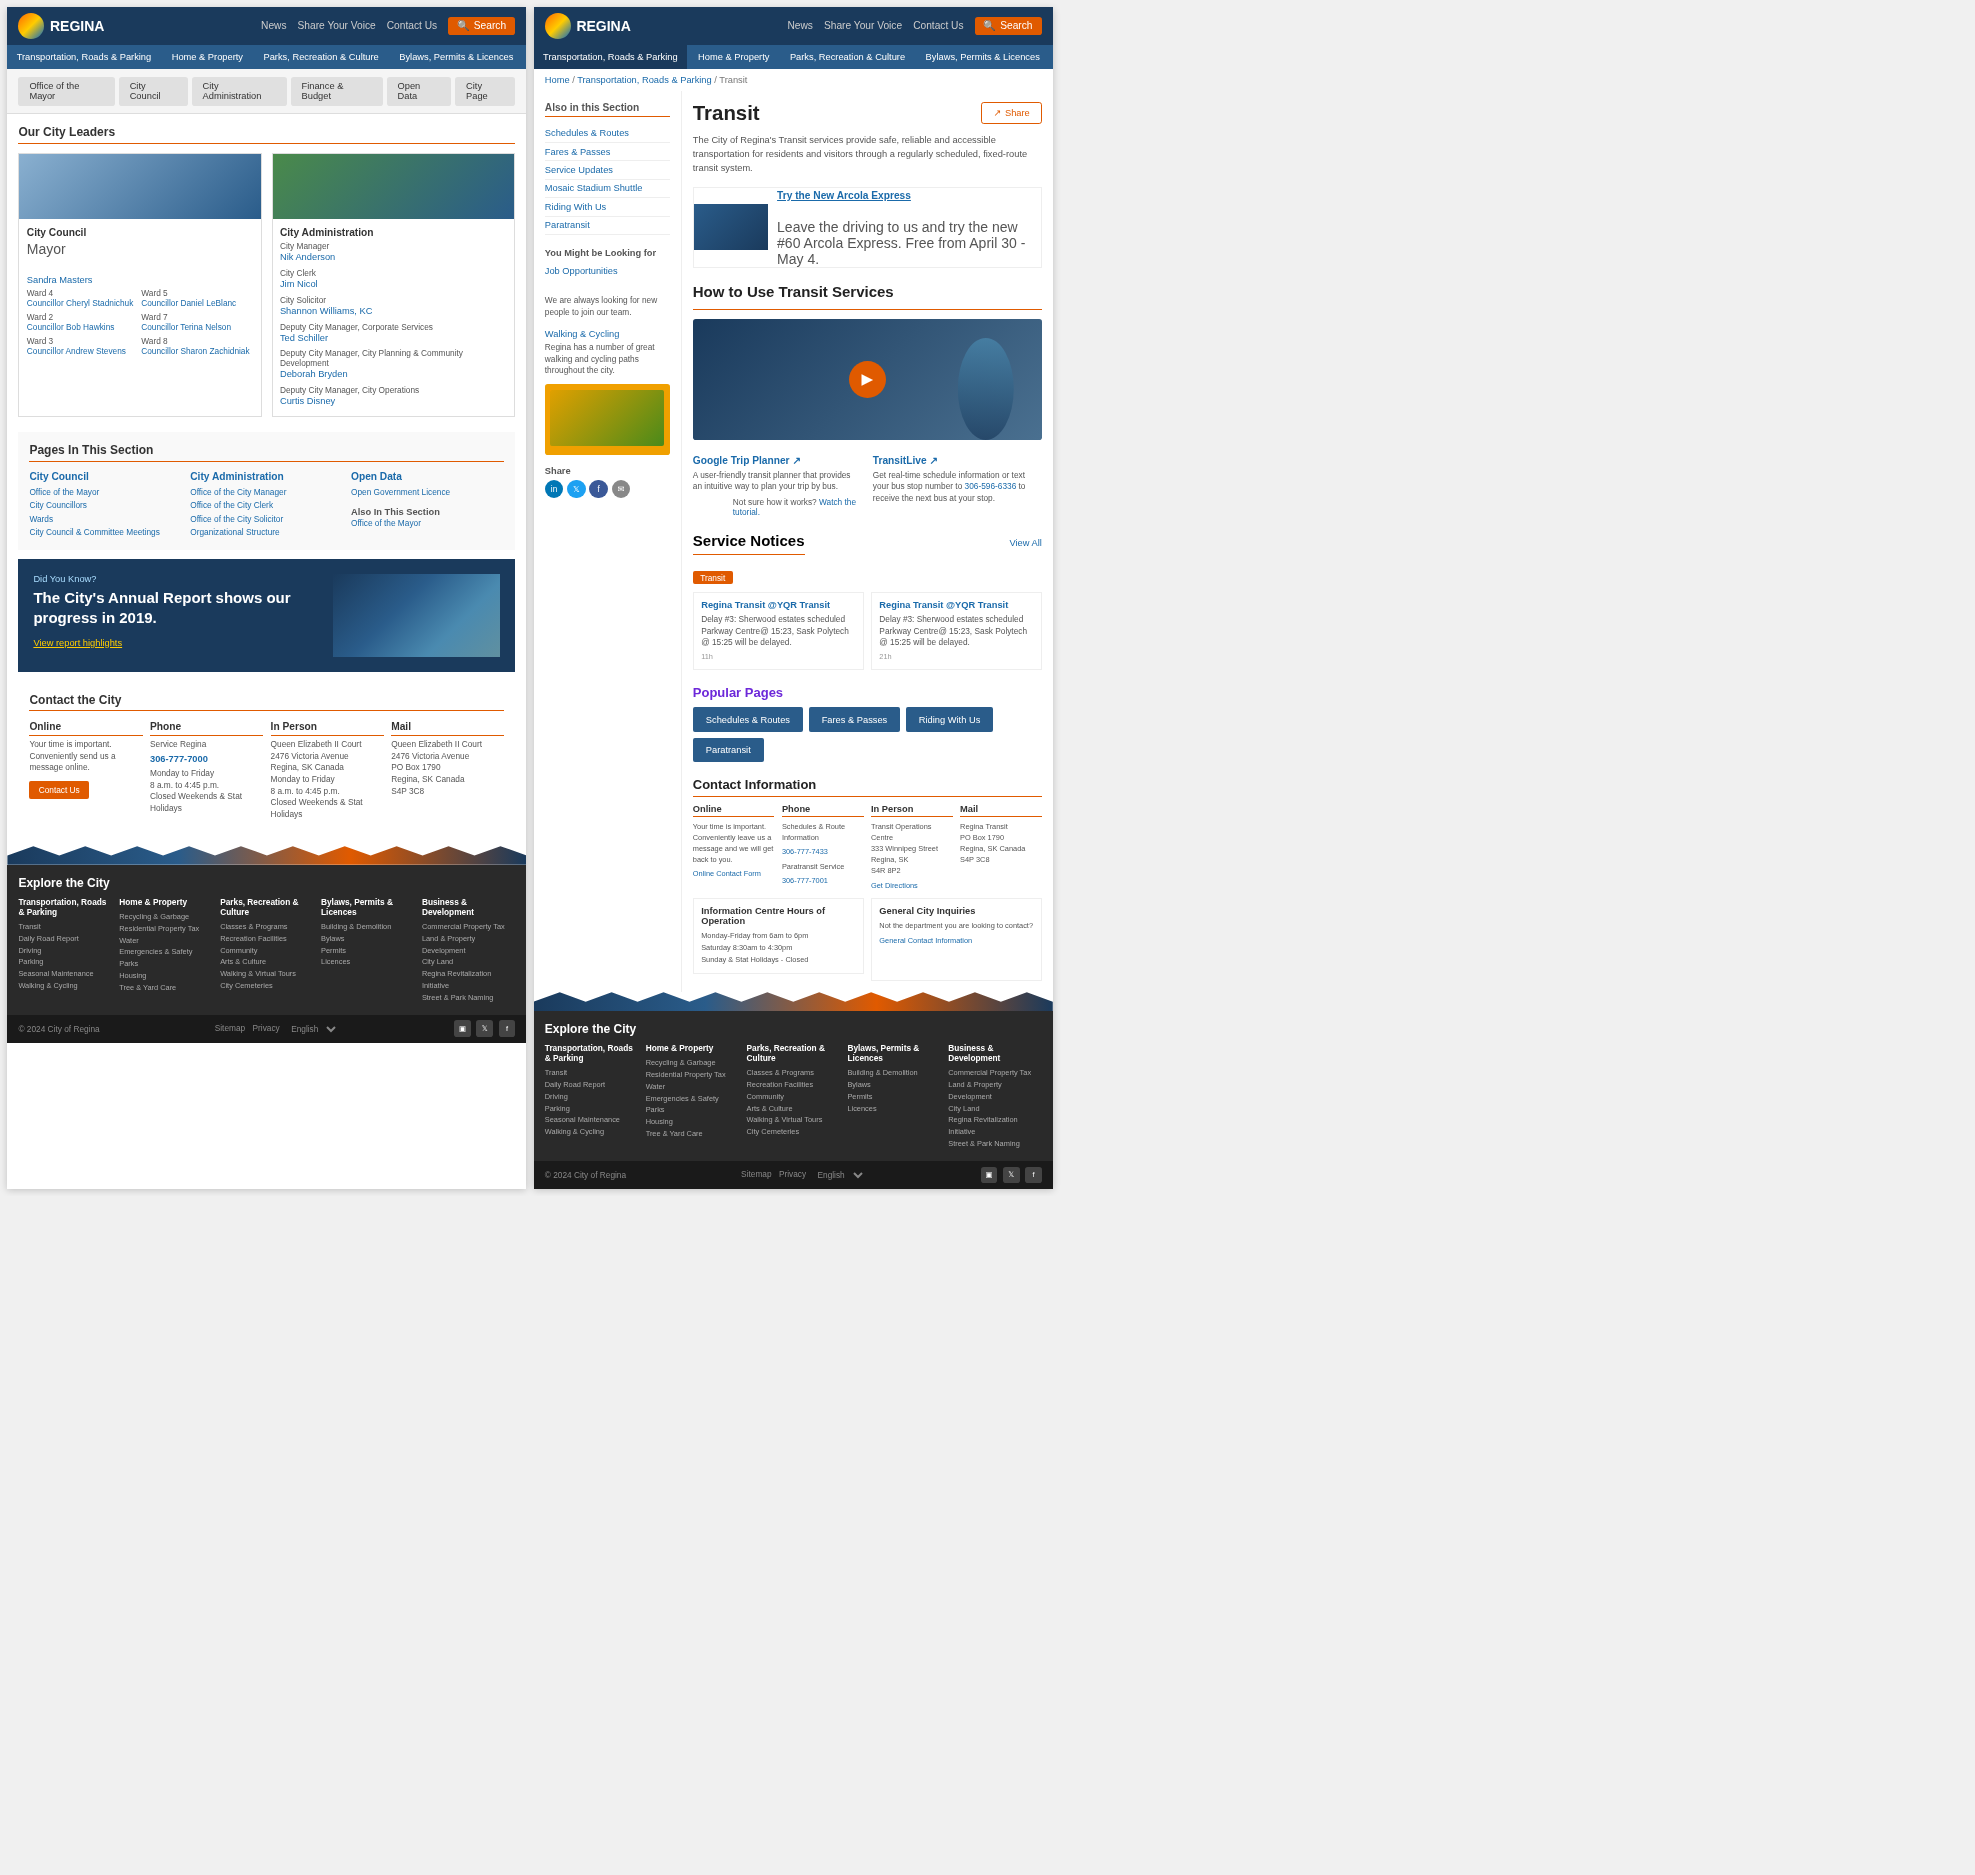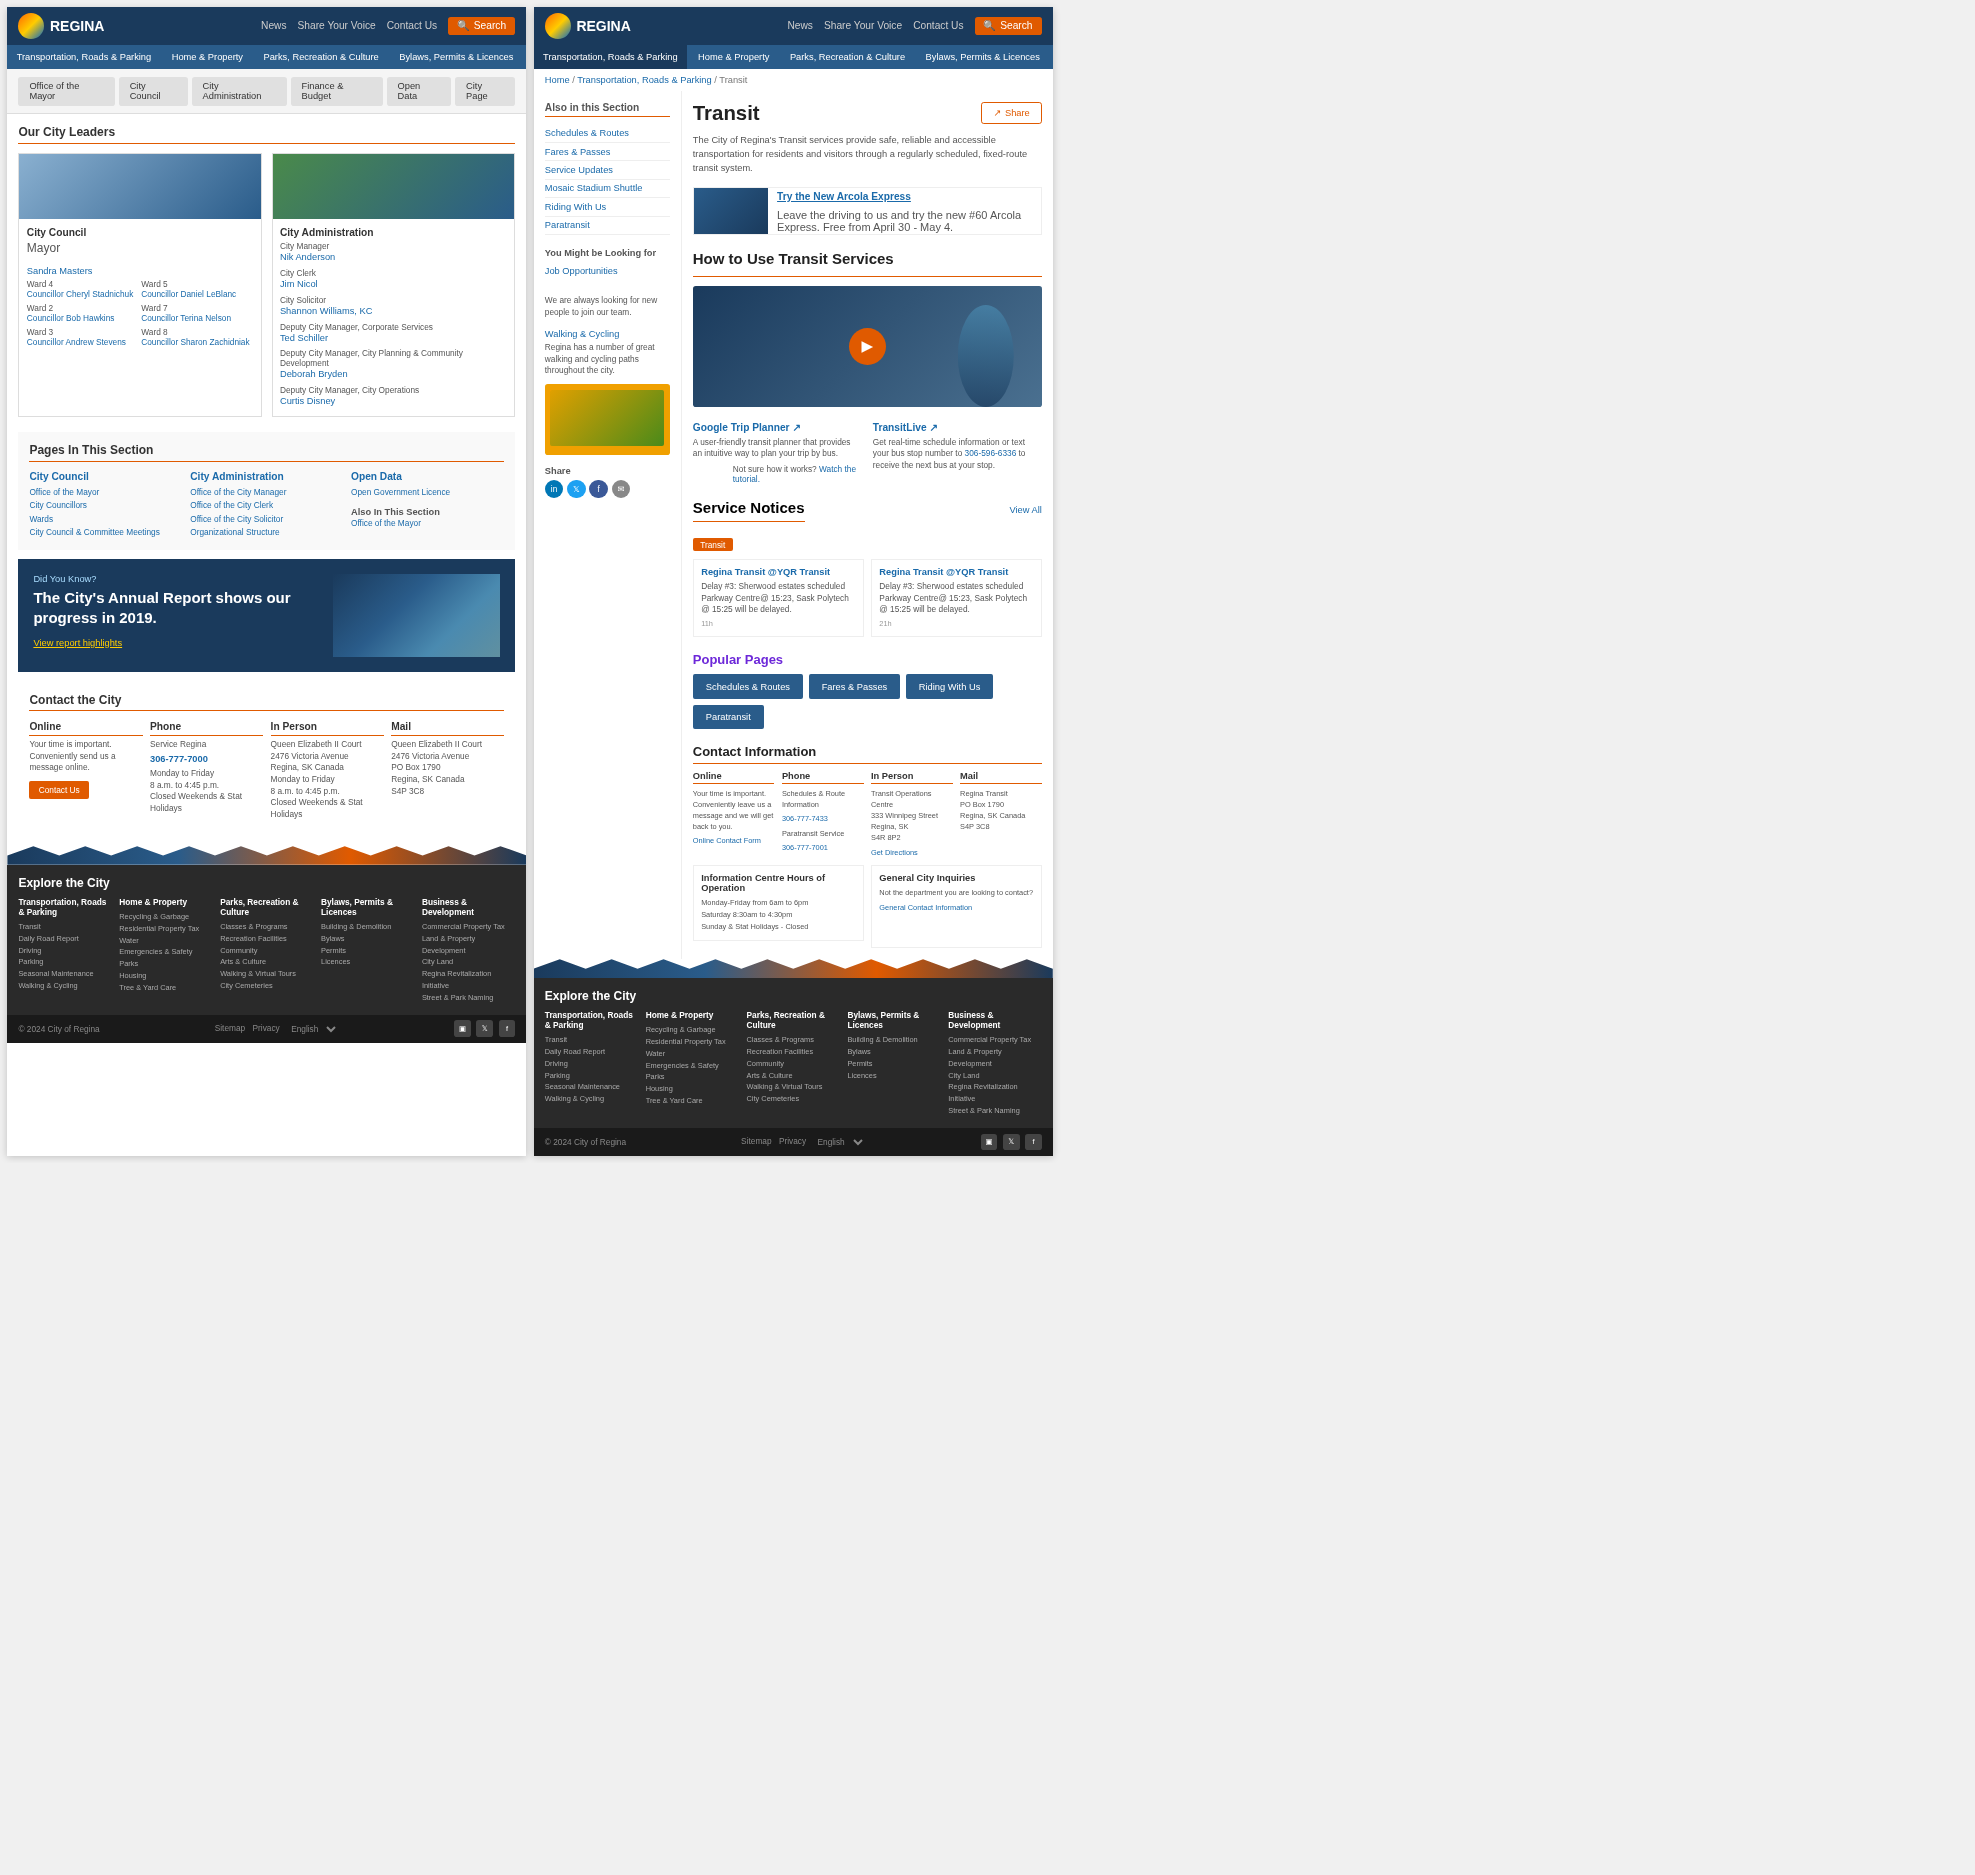--- a/index.html
+++ b/index.html
@@ -156,23 +156,23 @@
     .leader-info {
       padding: 7.4px;
     }
     .leader-role-title {
       font-size: 10.2px;
       font-weight: bold;
       color: #333;
       margin-bottom: 3.7px;
     }
     .leader-name-main {
-      font-size: 12px;
+      font-size: 14px;
       color: #555;
-      margin-bottom: 10px;
+      margin-bottom: 17px;
     }
     .leader-name-link {
       font-size: 9.3px;
       color: #1a6aaa;
       text-decoration: none;
       display: block;
       line-height: 1.5;
     }
     .councillors-grid {
       display: grid;
@@ -483,23 +483,23 @@
       height: 46px;
       background: linear-gradient(135deg, #2a5c8a, #1a3a5c);
       flex-shrink: 0;
     }
     .arcola-info a {
       color: #1a6aaa;
       font-size: 10.2px;
       font-weight: bold;
     }
     .arcola-info p {
-      font-size: 11px;
+      font-size: 14px;
       color: #555;
-      margin-top: 6px;
+      margin-top: 17px;
     }
 
     
     .how-to-title {
       font-size: 15px;
       font-weight: bold;
       color: #222;
       margin-bottom: 9.3px;
       border-bottom: 1.9px solid #e05a00;
       padding-bottom: 9px;

